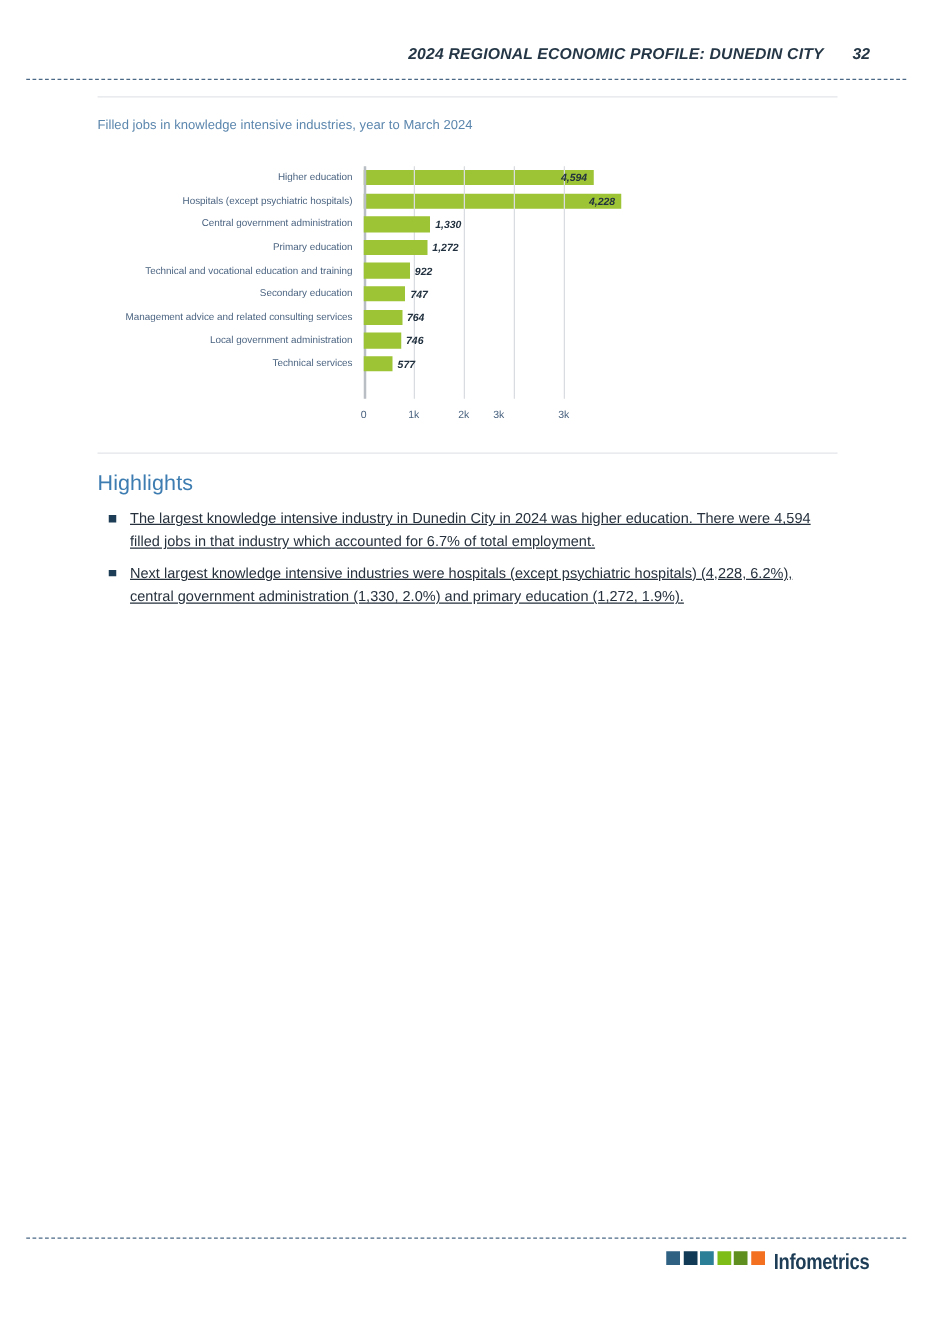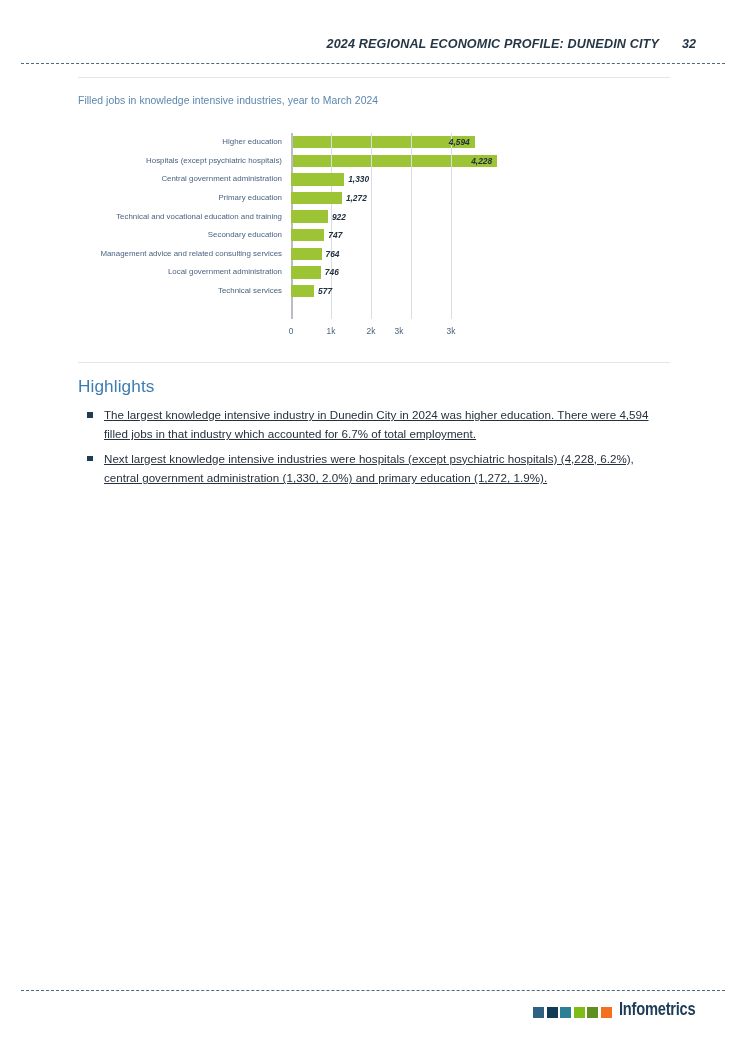--- a/index.html
+++ b/index.html
@@ -228,21 +228,21 @@
     height: 5.5px;
     background: #1d3c55;
   }
 
   
   .footer-logo {
     position: absolute;
     left: 533px;
     top: 1001px;
     display: flex;
-    align-items: flex-end;
+    align-items: flex-start;
   }
   .logo-squares {
     display: flex;
     gap: 2.5px;
     align-items: center;
   }
   .logo-sq {
     width: 11px;
     height: 11px;
   }

